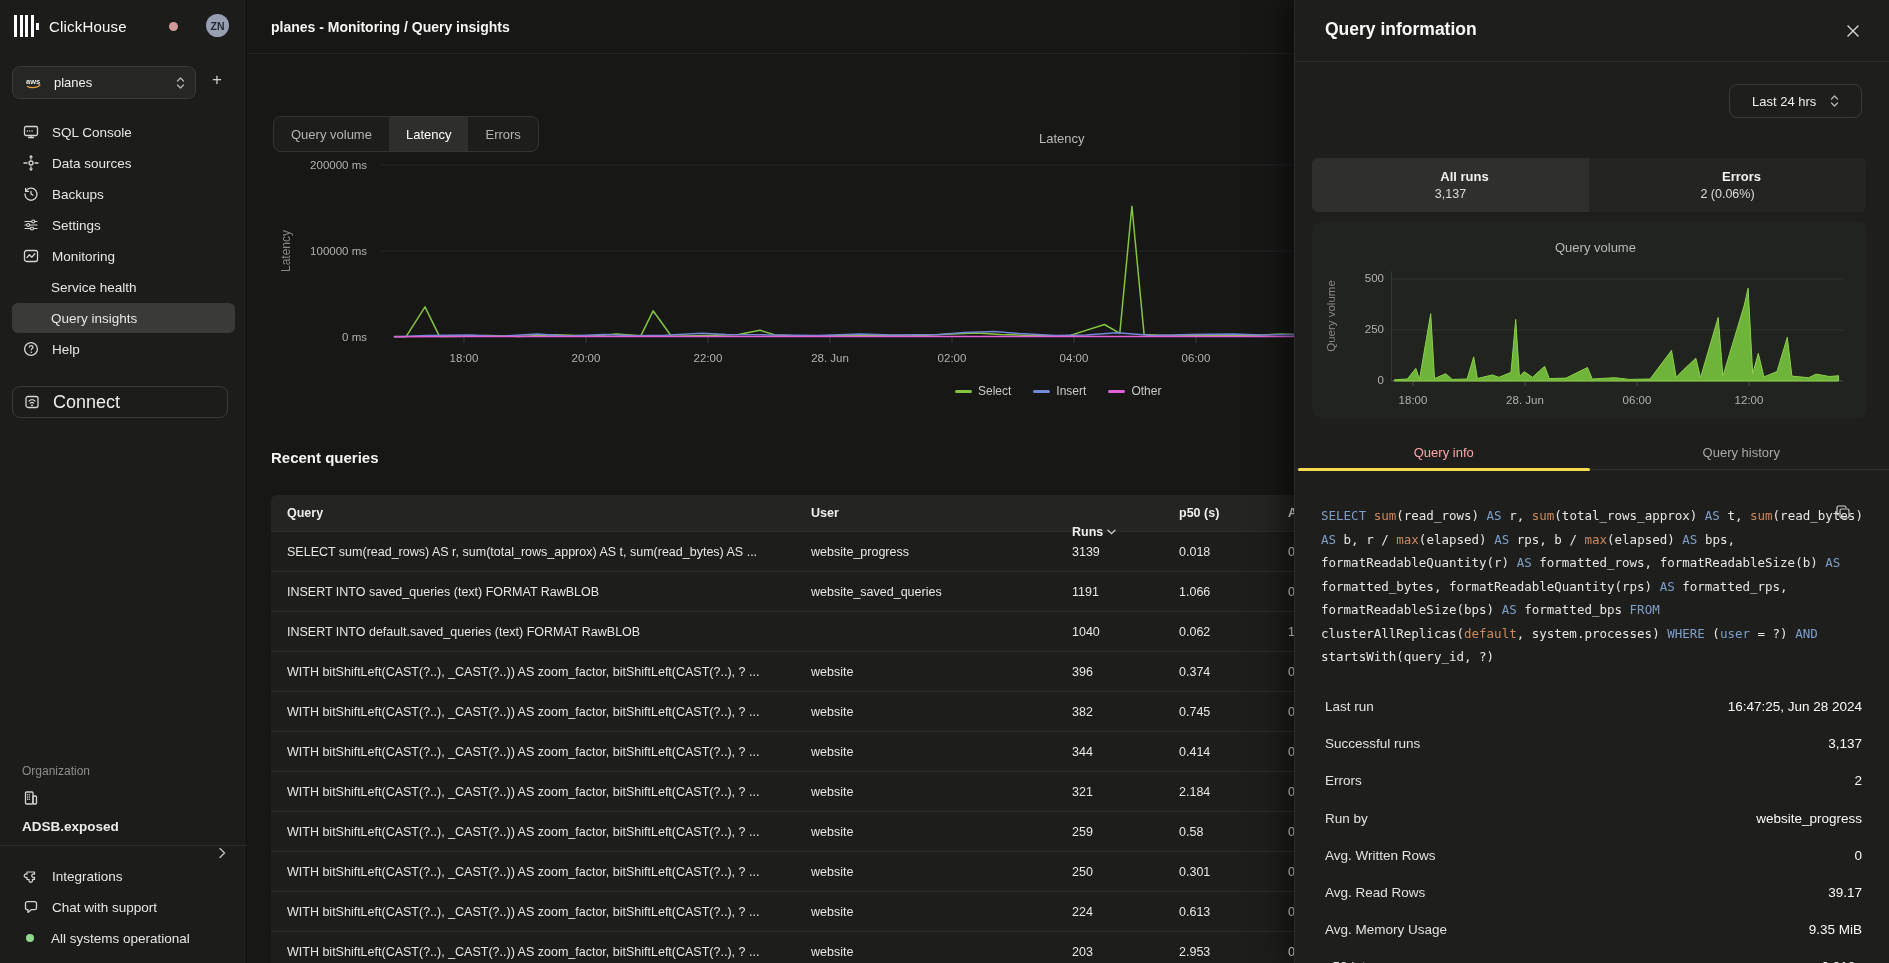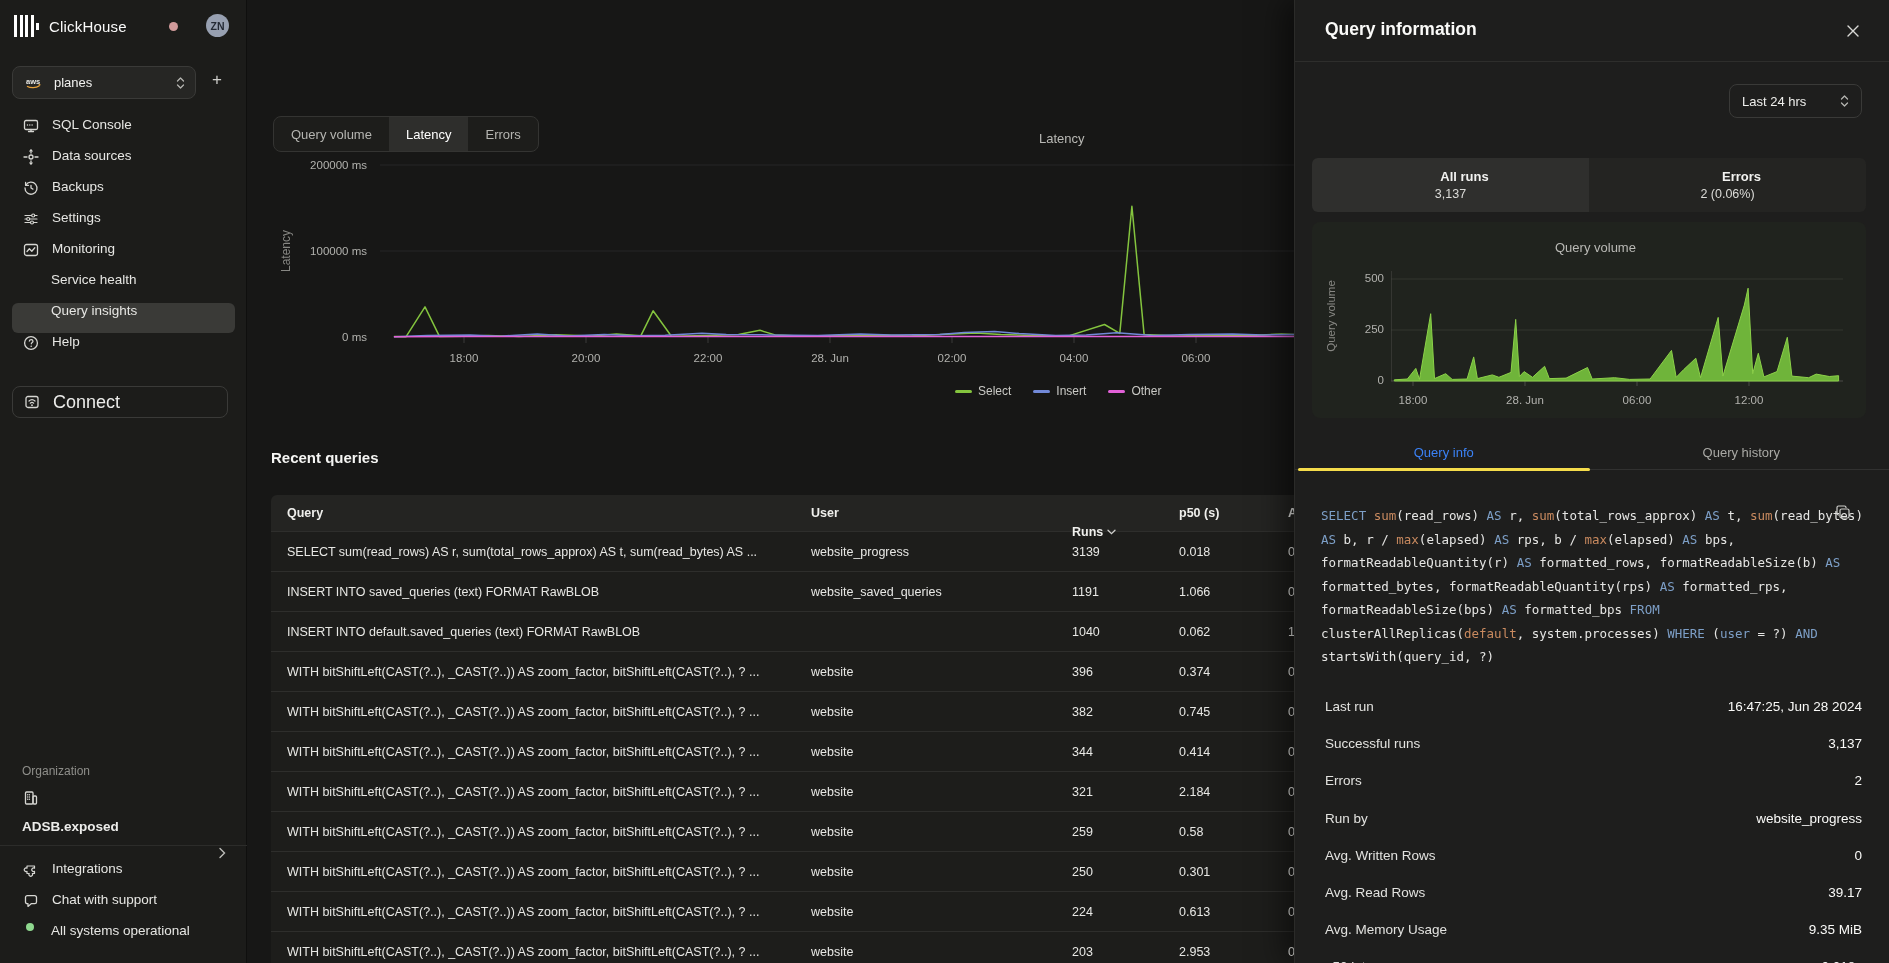--- a/index.html
+++ b/index.html
@@ -16,21 +16,21 @@
   .logo-bars i.short { height:7px; align-self:center; }
   .logo-text { font-size:15px; font-weight:500; color:#fafafa; letter-spacing:.2px; }
   .top-dot { position:absolute; left:169px; top:22px; width:9px; height:9px; border-radius:50%; background:#d09a9a; }
   .avatar { position:absolute; left:206px; top:14px; width:23px; height:23px; border-radius:50%;
     background:#97a0b1; color:#242a35; font-size:10.5px; font-weight:700; display:flex; align-items:center; justify-content:center; }
   .svc-select { position:absolute; left:12px; top:66px; width:184px; height:33px; background:#262624;
     border:1px solid #3a3a38; border-radius:8px; display:flex; align-items:center; padding:0 10px; gap:9px; cursor:pointer; }
   .svc-name { flex:1; font-size:13px; color:#f2f2f0; }
   .plus-btn { position:absolute; left:212px; top:70px; font-size:17px; color:#cfcfcc; cursor:pointer; }
   .nav { position:absolute; left:6px; top:116px; width:235px; }
-  .nav-item { display:flex; align-items:flex-start; height:30px; margin:1px 6px; padding:0 10px; gap:13px;
+  .nav-item { display:flex; align-items:center; height:30px; margin:1px 6px; padding:0 10px; gap:13px;
     border-radius:6px; font-size:13.5px; color:#e6e6e3; cursor:pointer; }
   .nav-item.active { background:#3a3a37; }
   .nav-item.sub { padding-left:39px; }
   .nav-icon { width:17px; height:17px; display:flex; align-items:center; justify-content:center; color:#d6d6d2; }
   .connect-box { position:absolute; left:12px; top:386px; width:216px; height:32px; border:1px solid #3a3a38;
     border-radius:8px; display:flex; align-items:center; padding:0 10px; gap:13px; font-size:18px; cursor:pointer; }
   .org-label { position:absolute; left:22px; top:764px; font-size:12px; color:#8e8e8a; }
   .org-row { position:absolute; left:12px; top:790px; width:224px; height:30px; display:flex; align-items:flex-start;
     padding:0 10px; gap:13px; font-size:13.5px; font-weight:600; cursor:pointer; border-radius:6px;flex-direction:column; }
   .org-chevron { margin-left:auto; color:#bdbdb9; }
@@ -62,33 +62,33 @@
   .tbl-row > div { padding-left:16px; white-space:nowrap; overflow:hidden; }
   .col-runs-head { display:flex; align-items:center; gap:4px;margin-top:38px; }
 
   
   #panel { position:absolute; left:1294px; top:0; width:595px; height:963px; background:#1e1e1d;
     border-left:1px solid #2b2b29; box-shadow:-10px 0 28px rgba(0,0,0,.5); }
   .panel-header { position:absolute; left:0; top:0; width:595px; height:62px; border-bottom:1px solid #2e2e2c; }
   .panel-title { position:absolute; left:30px; top:19px; font-size:17.5px; font-weight:700; color:#fafaf8; }
   .close-btn { position:absolute; left:549px; top:22px; width:18px; height:18px; color:#d9d9d6; cursor:pointer; }
   .range-btn { position:absolute; left:434px; top:84px; width:133px; height:34px; border:1px solid #3a3a38;
-    border-radius:8px; display:flex; align-items:center; justify-content:space-between; padding:0 12px;
+    border-radius:8px; display:flex; align-items:center; justify-content:space-between; padding:0 22px;
     font-size:13px; color:#efefec; cursor:pointer; background:#1e1e1d; }
   .seg { position:absolute; left:17px; top:158px; width:554px; height:54px; display:flex; border-radius:6px; overflow:hidden; }
   .seg-cell { flex:1; display:flex; flex-direction:column; align-items:center; justify-content:center; gap:3px;
     background:#242422; cursor:pointer; }
   .seg-cell.active { background:#2f2f2d; }
   .seg-label { font-size:13px; font-weight:700; color:#f2f2f0;margin-left:28px; }
   .seg-value { font-size:12.5px; color:#dcdcd9; }
   .vol-card { position:absolute; left:17px; top:222px; width:554px; height:196px; background:#20231e; border-radius:8px; }
 
   .info-tabs { position:absolute; left:0; top:436px; width:595px; height:34px; display:flex; border-bottom:1px solid #313130; }
   .info-tab { flex:1; display:flex; align-items:center; justify-content:center; font-size:13px; color:#a9a9a5; cursor:pointer; position:relative; }
-  .info-tab.active { color:#3b82f6; }
+  .info-tab.active { color:#fca5a5; }
   .info-tab.active::after { content:""; position:absolute; left:3px; right:3px; bottom:-2px; height:3px; background:#f5dc4b; border-radius:2px; }
 
   .sql-block { position:absolute; left:26px; top:504px; width:548px; font-family:"DejaVu Sans Mono","Liberation Mono",monospace;
     font-size:12.5px; line-height:23.5px; color:#e6e6e4; word-break:break-word; }
   .sql-k { color:#7d9fc7; } .sql-f { color:#c98a5f; }
   .copy-btn { position:absolute; left:540px; top:504px; width:16px; height:16px; color:#cfcfcc; cursor:pointer; }
 
   .stats { position:absolute; left:30px; top:688px; width:537px; }
   .stat-row { height:37.2px; display:flex; align-items:center; justify-content:space-between; font-size:13.5px; }
   .stat-label { color:#e2e2df; }
@@ -243,20 +243,23 @@
           <span>Chat with support</span>
         </div>
         <div class="nav-item">
           <span class="status-dot" style="background:#8fd98f"></span>
           <span>All systems operational</span>
         </div>
       </div>
   </div>
 
   <div id="main">
+    <div class="main-header">
+      <div class="main-title">planes - Monitoring / Query insights</div>
+    </div>
 
     <div class="chart-tabs" id="chart-tabs">
         <div class="chart-tab">Query volume</div>
         <div class="chart-tab active">Latency</div>
         <div class="chart-tab">Errors</div>
       </div>
 
     <div id="latency-chart-wrap" style="position:absolute;left:0;top:0;width:1100px;height:410px;">
       <div class="chart-title" style="left:792px;top:131px;">Latency</div>
       <div class="y-axis-label" style="left:18px;top:244px;">Latency</div>

